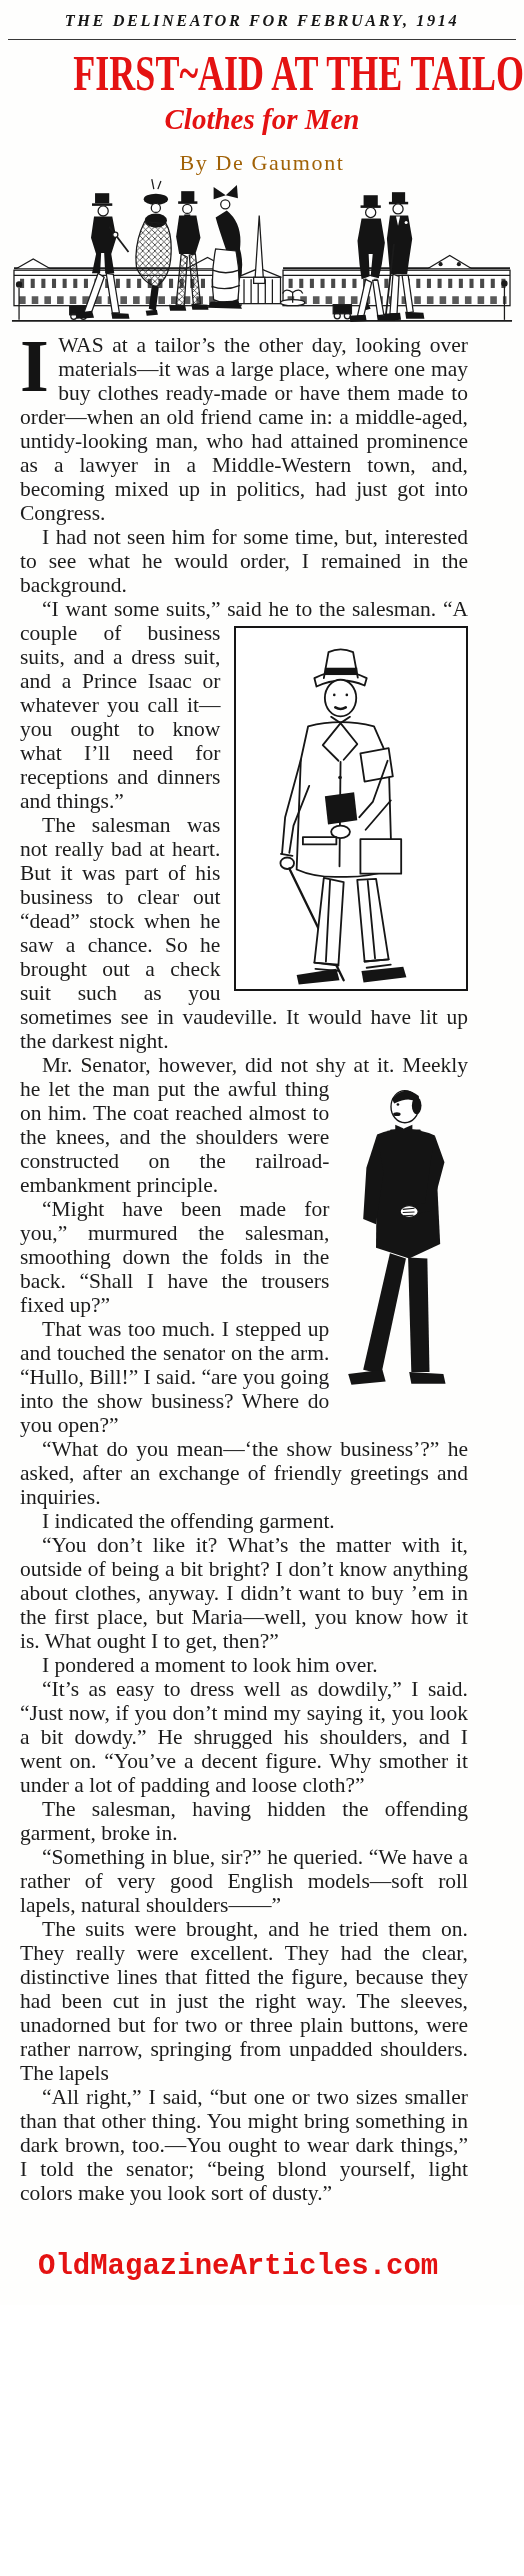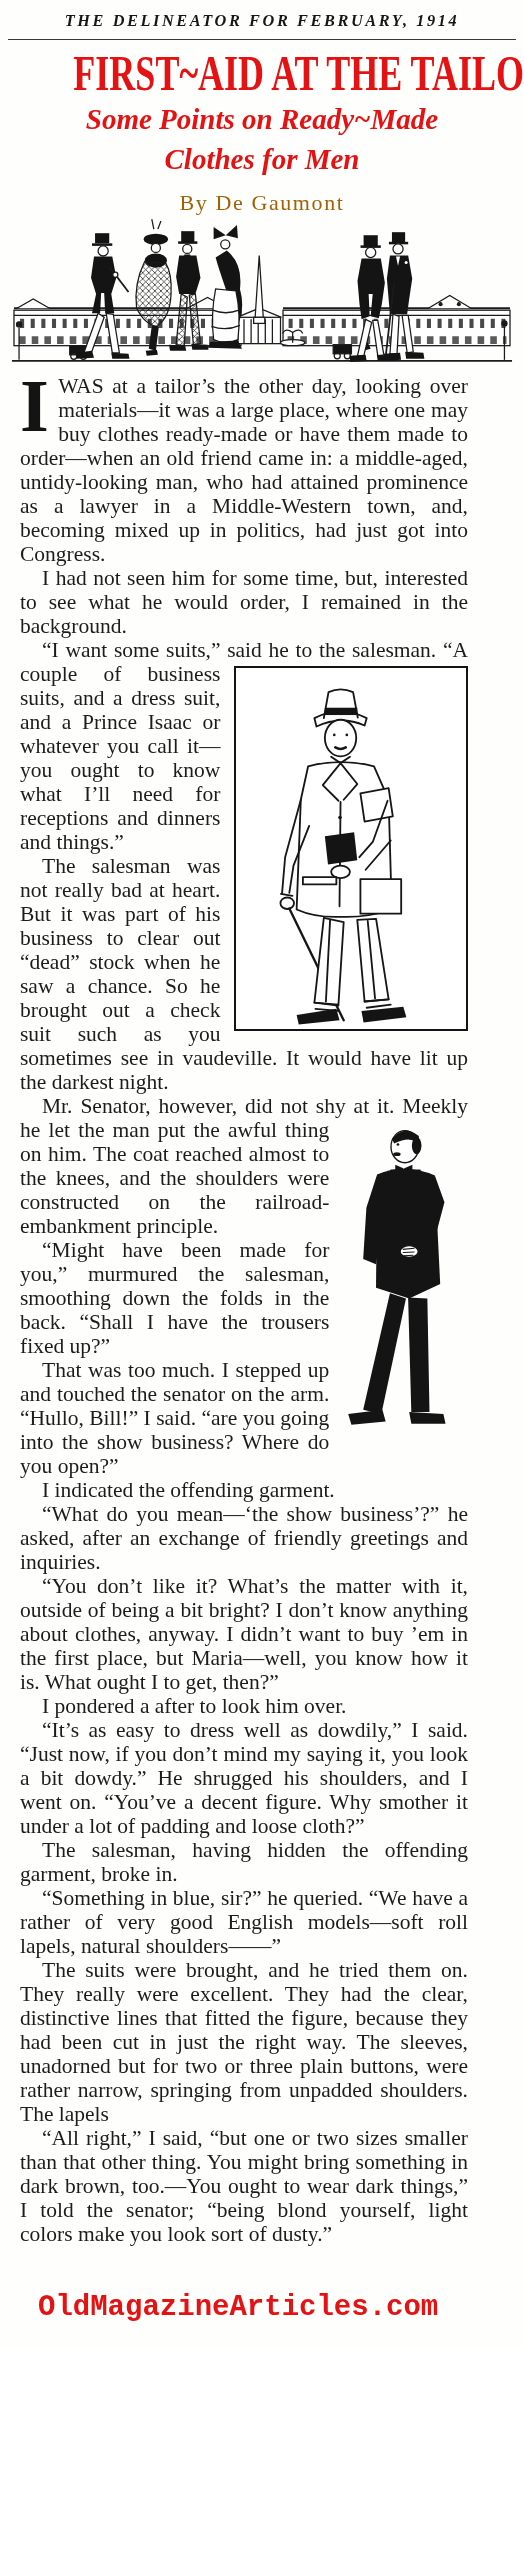--- a/index.html
+++ b/index.html
@@ -97,21 +97,20 @@
 </head>
 <body>
 
 <div class="page">
 
   <div class="masthead">THE DELINEATOR FOR FEBRUARY, 1914</div>
   <div class="rule"></div>
 
   <h1 class="title red">FIRST~AID AT THE TAILORS</h1>
   <div class="subtitle red">
-    <div>Some Points on Ready~Made</div>
     <div>Clothes for Men</div>
   </div>
   <div class="byline">By De Gaumont</div>
 
   <div class="hero">
     <svg viewBox="0 0 999 300">
       <defs>
         <pattern id="chk" width="12" height="12" patternUnits="userSpaceOnUse">
           <path d="M0,0 L12,12 M12,0 L0,12" stroke="#1b1b1b" stroke-width="1.4"></path>
         </pattern>
@@ -309,24 +308,24 @@
           <polygon points="118,330 124,544 158,544 154,332" fill="#141414" stroke="none"></polygon>
 
           <polygon points="6,548 70,540 76,562 12,568" fill="#141414" stroke="none"></polygon>
           <polygon points="120,544 184,548 188,566 124,566" fill="#141414" stroke="none"></polygon>
         </g>
       </svg>
         </span><span>thing on him.  The coat reached almost to the knees, and the shoulders were constructed on the railroad-embankment principle.</span></p>
 
     <p>“Might have been made for you,” murmured the salesman, smoothing down the folds in the back.  “Shall I have the trousers fixed up?”</p>
     <p>That was too much.  I stepped up and touched the senator on the arm.  “Hullo, Bill!” I said. “are you going into the show business?  Where do you open?”</p>
+    <p>“What do you mean—‘the show business’?” he asked, after an exchange of friendly greetings and inquiries.</p>
     <p>I indicated the offending garment.</p>
-    <p>“What do you mean—‘the show business’?” he asked, after an exchange of friendly greetings and inquiries.</p>
     <p>“You don’t like it?  What’s the matter with it, outside of being a bit bright? I don’t know anything about clothes, anyway.  I didn’t want to buy ’em in the first place, but Maria—well, you know how it is.  What ought I to get, then?”</p>
-    <p>I pondered a after to look him over.</p>
+    <p>I pondered a moment to look him over.</p>
     <p>“It’s as easy to dress well as dowdily,” I said.  “Just now, if you don’t mind my saying it, you look a bit dowdy.”  He shrugged his shoulders, and I went on. “You’ve a decent figure.  Why smother it under a lot of padding and loose cloth?”</p>
     <p>The salesman, having hidden the offending garment, broke in.</p>
     <p>“Something in blue, sir?” he queried. “We have a rather of very good English models—soft roll lapels, natural shoulders——”</p>
     <p>The suits were brought, and he tried them on.  They really were excellent. They had the clear, distinctive lines that fitted the figure, because they had been cut in just the right way.  The sleeves, unadorned but for two or three plain buttons, were rather narrow, springing from unpadded shoulders.  The lapels</p>
     <p>“All right,” I said, “but one or two sizes smaller than that other thing.  You might bring something in dark brown, too.—You ought to wear dark things,” I told the senator; “being blond yourself, light colors make you look sort of dusty.”</p>
   </div>
 
   <div class="footer red">OldMagazineArticles.com</div>
 </div>
 

